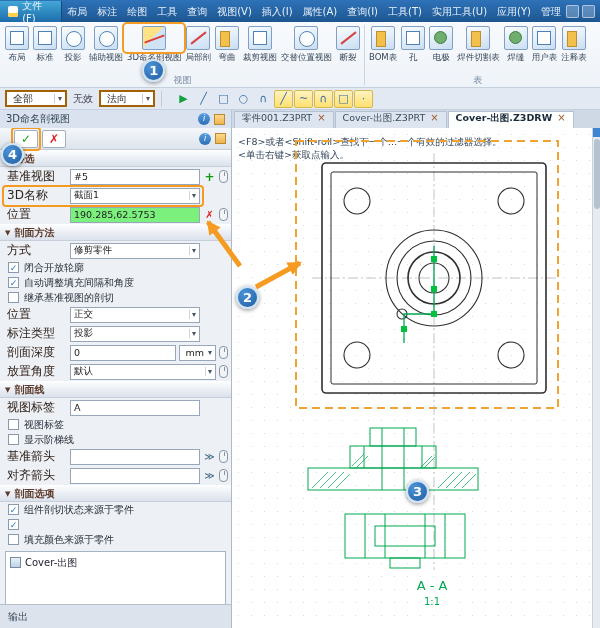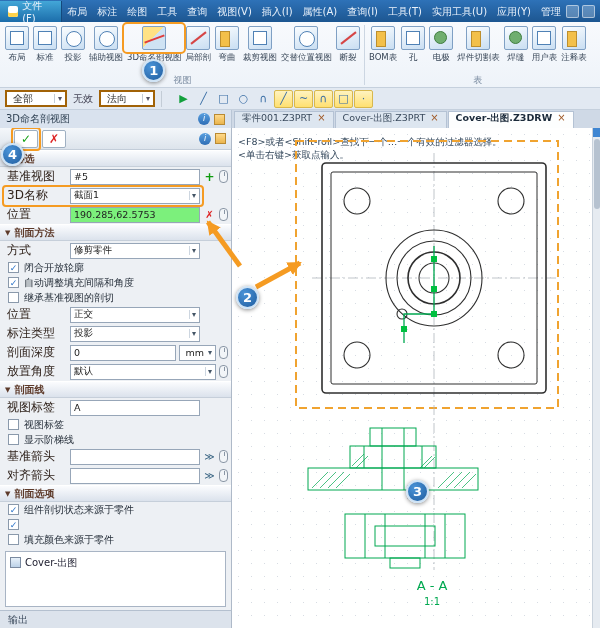--- a/index.html
+++ b/index.html
@@ -83,21 +83,21 @@
 .cbox{width:11px;height:11px;flex:none;background:#fff;border:1px solid #8a99ab;font-size:9px;line-height:10px;text-align:center;color:#2a72c8;font-weight:bold}
 .clbl{font-size:10px;color:#262f3a;white-space:nowrap}
 .unit{height:16px;background:#fff;border:1px solid #97a6b8;display:flex;align-items:center;padding:0 3px 0 5px;gap:4px;font-size:9.5px;color:#222;flex:none}
 .unit .dn{font-size:8px;color:#456}
 .treebox{margin:4px 5px;background:#fff;border:1px solid #a8b4c4;height:56px;padding:3px 4px}
 .treerow{display:flex;align-items:center;gap:4px;height:15px}
 .tree-ic{width:11px;height:11px;border:1px solid #7a8aa0;background:linear-gradient(#e8f1fa,#bcd2e8);flex:none}
 .tlbl{font-size:10px;color:#223}
 
 
-.bottombar{position:absolute;left:0;bottom:0;width:232px;height:18px;background:#dce3ec;border-top:1px solid #b4c0cf;border-right:1px solid #aeb9c8;display:flex;align-items:center;padding:0 8px;font-size:10px;color:#3d4c5e}
+.bottombar{position:absolute;left:0;bottom:0;width:232px;height:24px;background:#dce3ec;border-top:1px solid #b4c0cf;border-right:1px solid #aeb9c8;display:flex;align-items:center;padding:0 8px;font-size:10px;color:#3d4c5e}
 
 
 .canvas{position:absolute;left:232px;top:128px;width:360px;height:500px;background:#fff;background-image:radial-gradient(#d7dce3 .8px,transparent .8px);background-size:13px 13px;overflow:hidden}
 .hint{position:absolute;left:6px;font-size:9.5px;color:#33475b;white-space:nowrap}
 .drawing{position:absolute;left:0;top:0}
 .vscroll{position:absolute;right:0;top:128px;width:8px;height:500px;background:#e6ebf1;border-left:1px solid #c9d2dc}
 .vs-top{position:absolute;top:0;left:0;width:8px;height:9px;background:#3f86d2}
 .vs-thumb{position:absolute;top:11px;left:1px;width:6px;height:70px;background:#b6c2d0;border-radius:3px}
 
 

